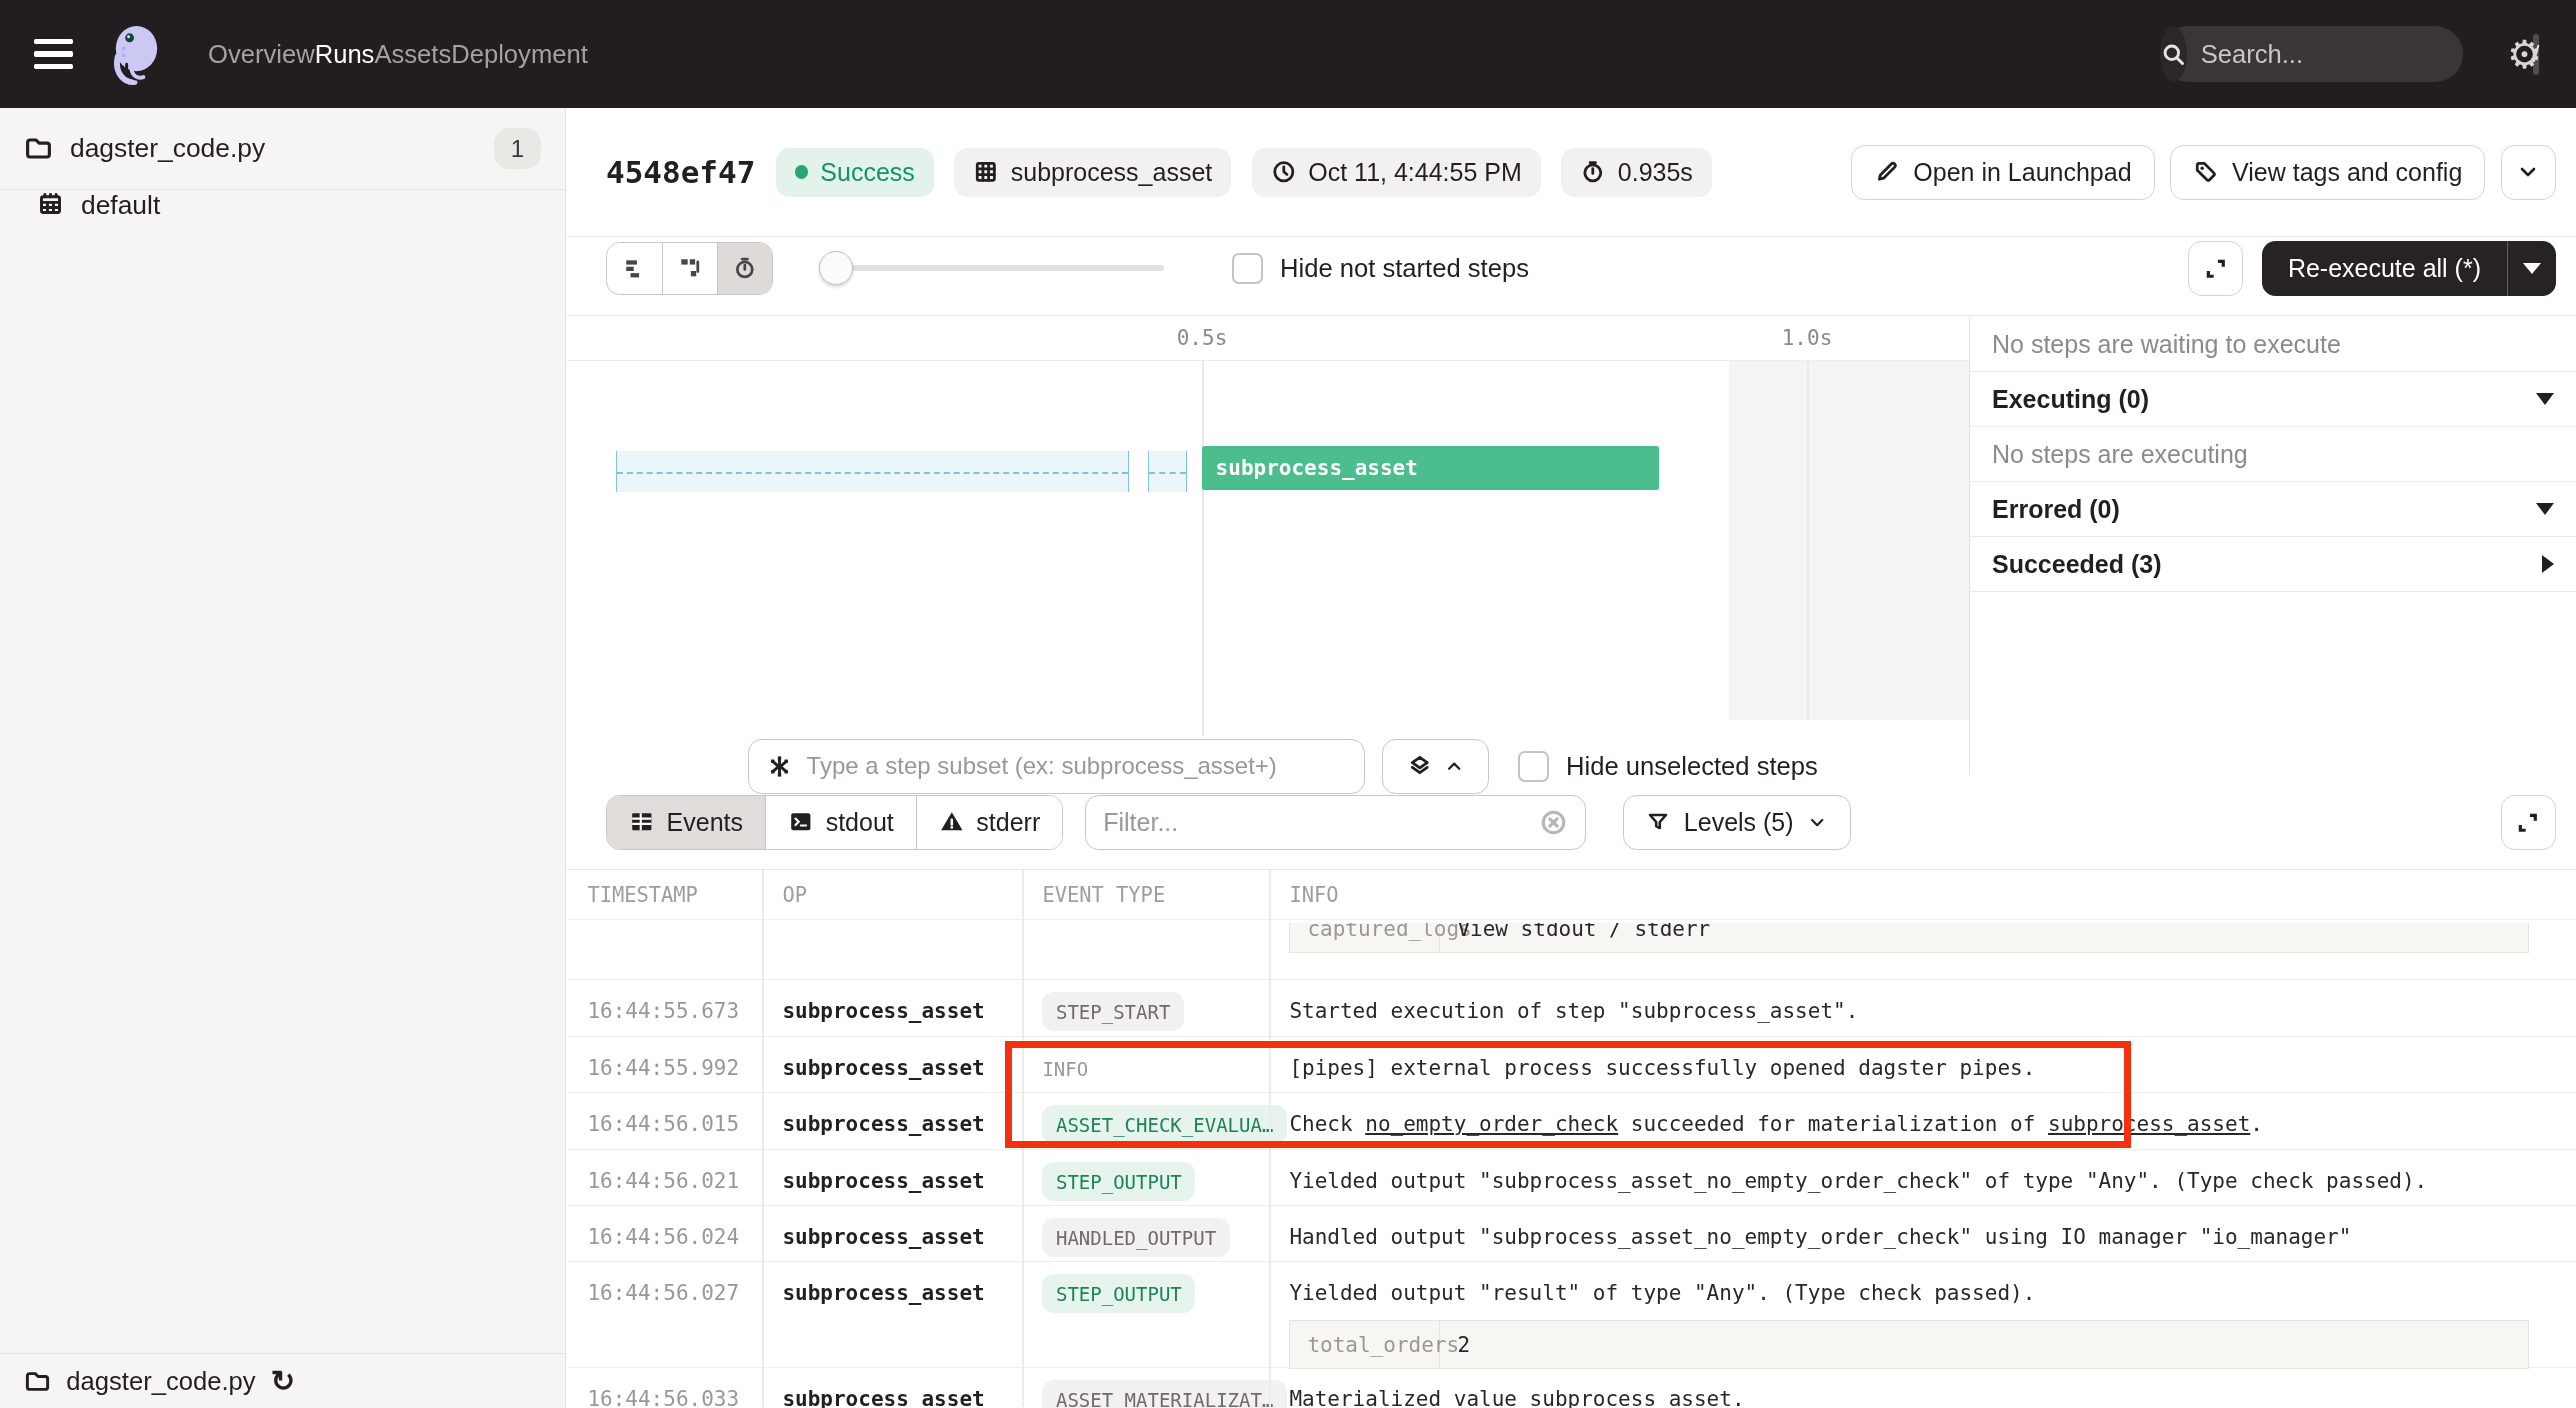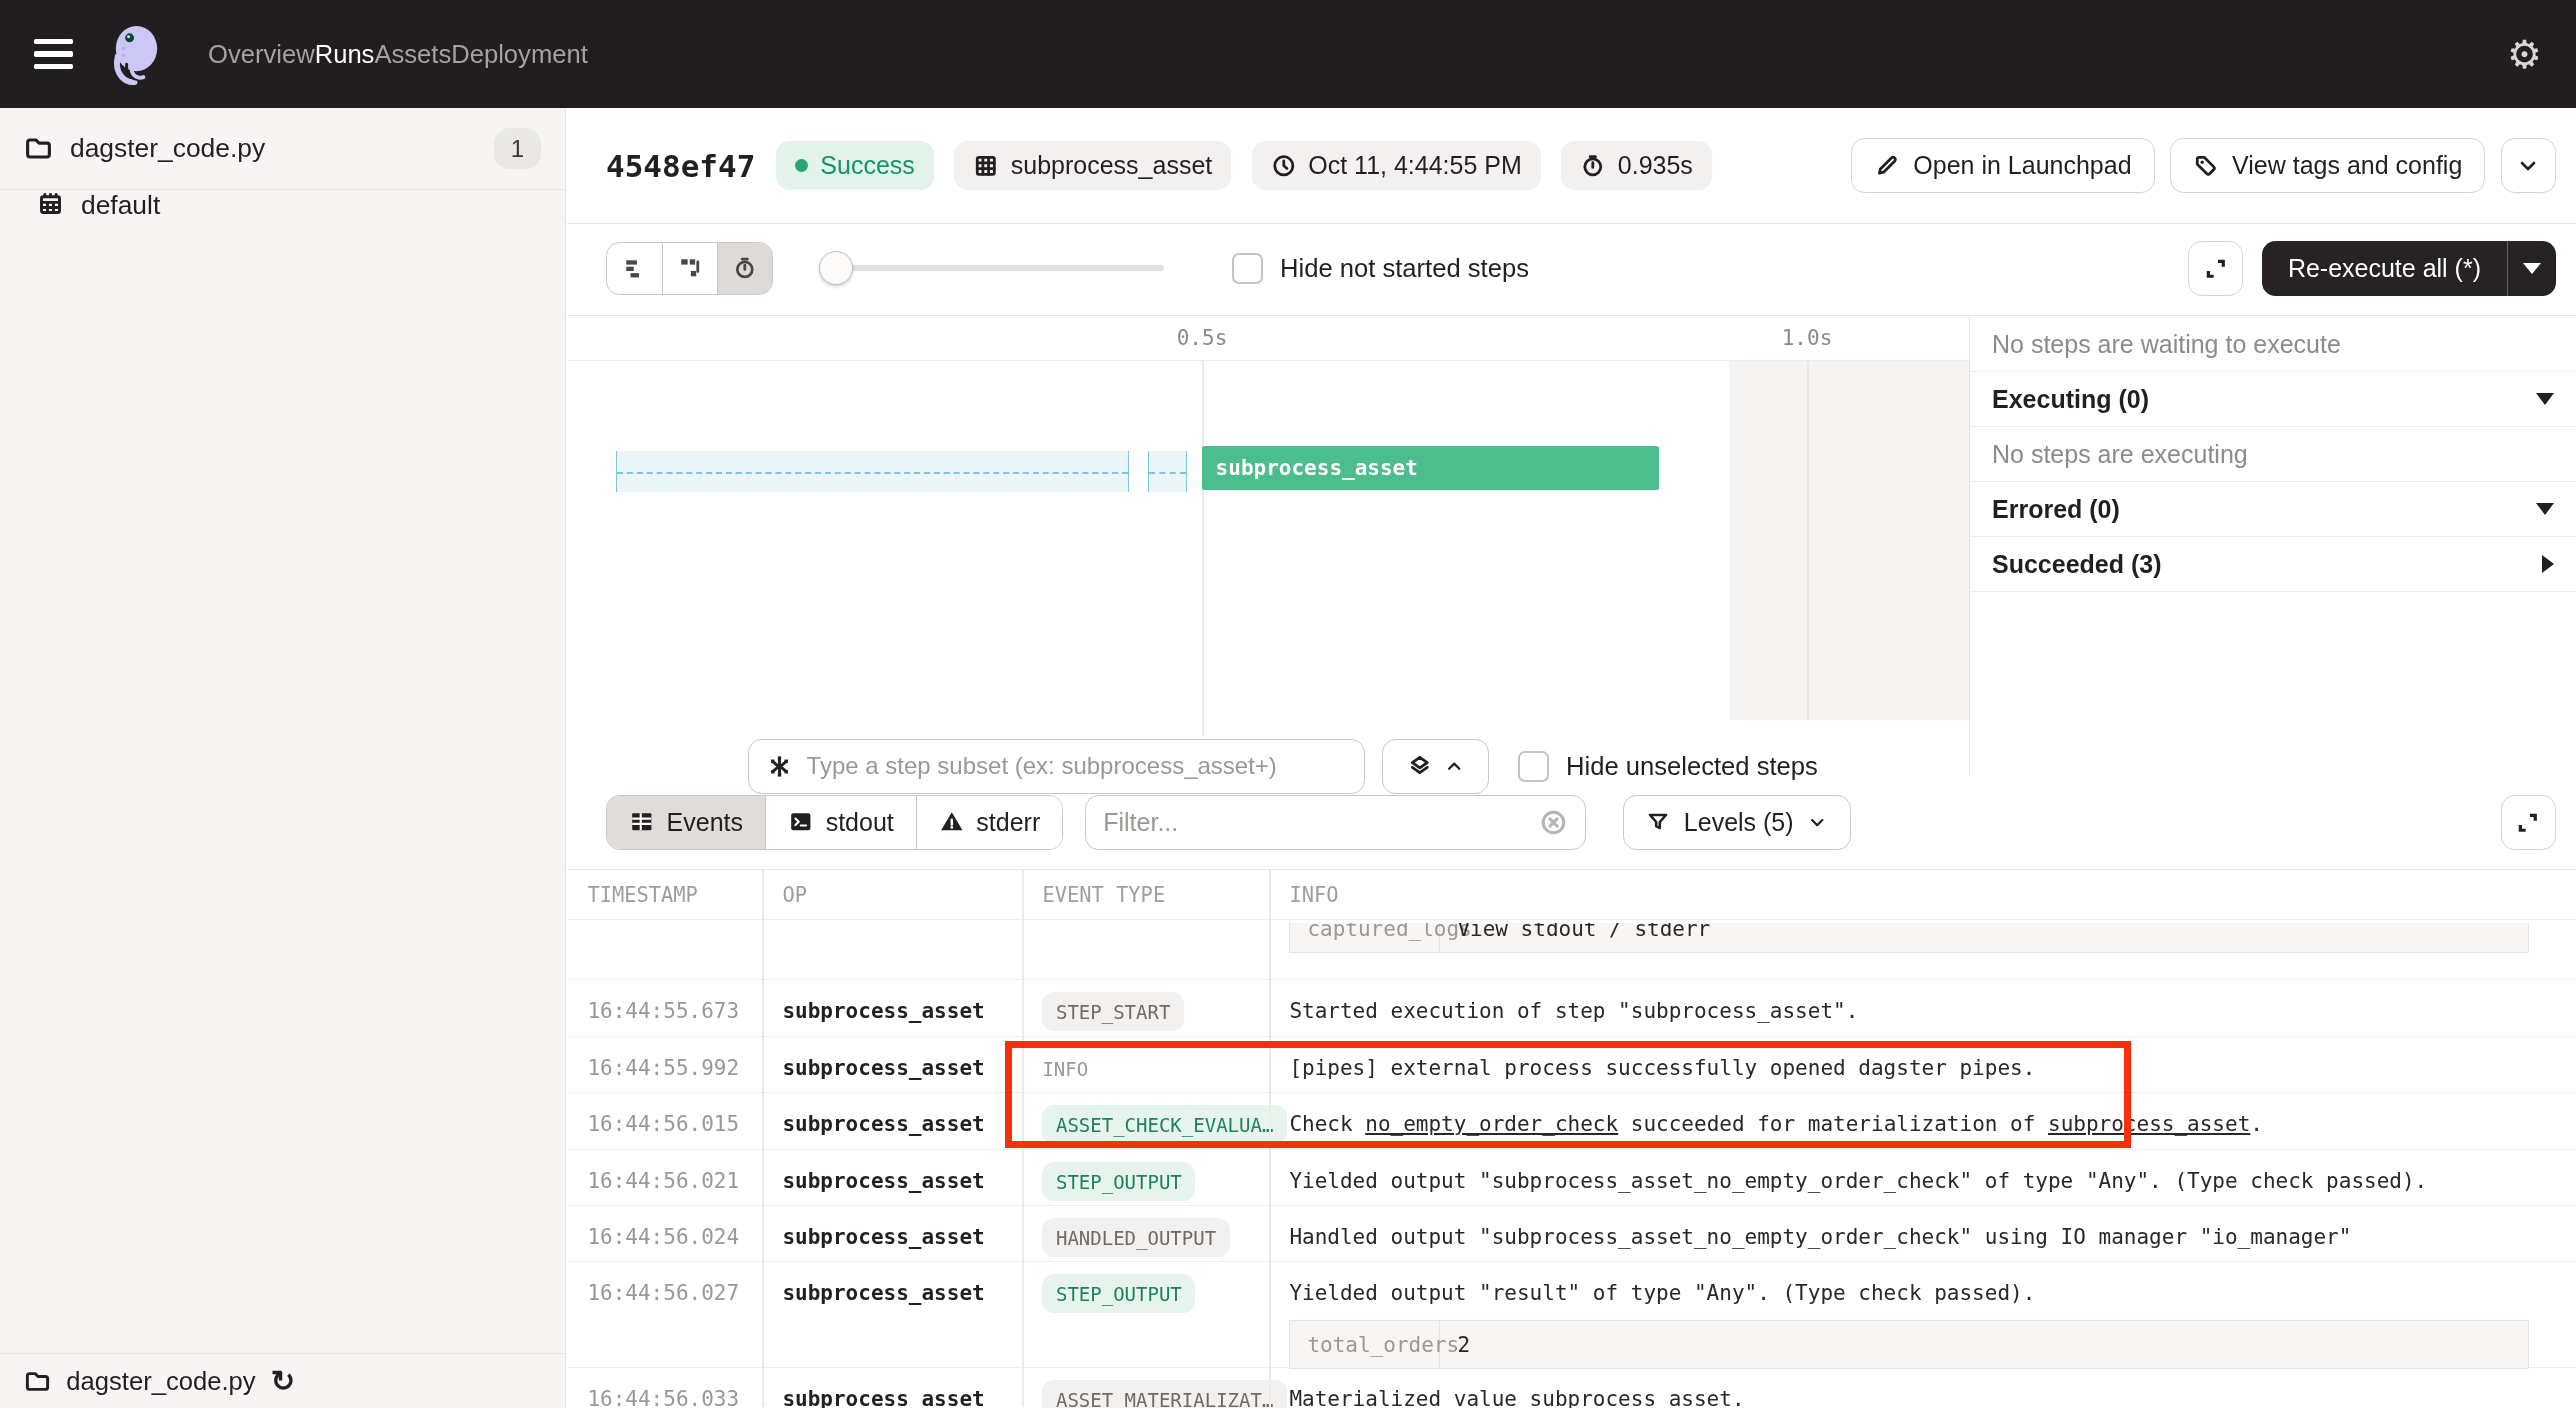--- a/index.html
+++ b/index.html
@@ -32,21 +32,21 @@
   .count-badge { margin-left:auto; background:#EAE8E5; color:#3B3837; font-size:24px; border-radius:15.3px; padding:6.8px 17px; }
   .side-row2 { height:68px; display:flex; padding:0 37px; gap:17px; cursor:pointer; }
   .side-footer { position:absolute; left:0; bottom:0; width:100%; height:56px; border-top:1.7px solid #E7E5E2;
                  display:flex; align-items:center; padding:0 24px; gap:15.3px; }
   .side-footer .label { font-size:25.6px; }
   .reload { font-size:29px; font-weight:bold; line-height:1; cursor:pointer; }
 
   
   .main { position:absolute; left:567px; top:108px; width:2009px; height:1301px; background:#fff; }
 
-  .run-header { position:absolute; left:0; top:0; width:100%; height:116px; border-bottom:1.7px solid #E7E5E2;
+  .run-header { position:absolute; left:0; top:0; width:100%; height:129px; border-bottom:1.7px solid #E7E5E2;
                 display:flex; align-items:center; padding-left:39px; gap:20.4px; }
   .run-id { font-size:31px; font-weight:bold; }
   .pill { height:49px; border-radius:13.6px; background:#F2F1EF; display:flex; align-items:center; gap:12px;
           padding:0 19px; font-size:25px; color:#231F20; }
   .pill.success { background:#E3F3EB; color:#149365; }
   .dot { width:13.6px; height:13.6px; border-radius:50%; background:#27A872; }
   .hdr-buttons { margin-left:auto; margin-right:20.4px; display:flex; gap:15.3px; }
   .btn { height:55px; border:1.7px solid #D5D2CF; border-radius:13.6px; background:#fff; display:flex; align-items:center;
          gap:13.6px; padding:0 22px; font-size:25px; cursor:pointer; }
   .btn.square { width:55px; padding:0; justify-content:center; }
@@ -157,20 +157,30 @@
       <circle cx="20" cy="33" r="2" fill="#B5B1E8"></circle>
     </svg>
   </div>
   <div class="nav-items">
       <div class="nav-item">Overview</div>
       <div class="nav-item active">Runs</div>
       <div class="nav-item">Assets</div>
       <div class="nav-item">Deployment</div>
     </div>
   <div class="nav-right">
+    <div class="searchbox">
+      <div class="search-circle">
+        <svg width="27" height="27" viewBox="0 0 24 24" style="color:#E6E4E2">
+            <circle class="stroke" cx="10.5" cy="10.5" r="6"></circle>
+            <path class="stroke" d="M15 15l5 5"></path>
+          </svg>
+      </div>
+      <input placeholder="Search..." style="">
+      <div class="slash-badge">/</div>
+    </div>
     <div class="gear">⚙</div>
   </div>
 </div>
 
 <div class="sidebar">
   <div class="side-row1">
     <svg width="29" height="29" viewBox="0 0 24 24">
         <path class="stroke" d="M3 7a2 2 0 0 1 2-2h5l2.5 2.5H19a2 2 0 0 1 2 2V17a2 2 0 0 1-2 2H5a2 2 0 0 1-2-2z"></path>
       </svg>
     <span class="label">dagster_code.py</span>

